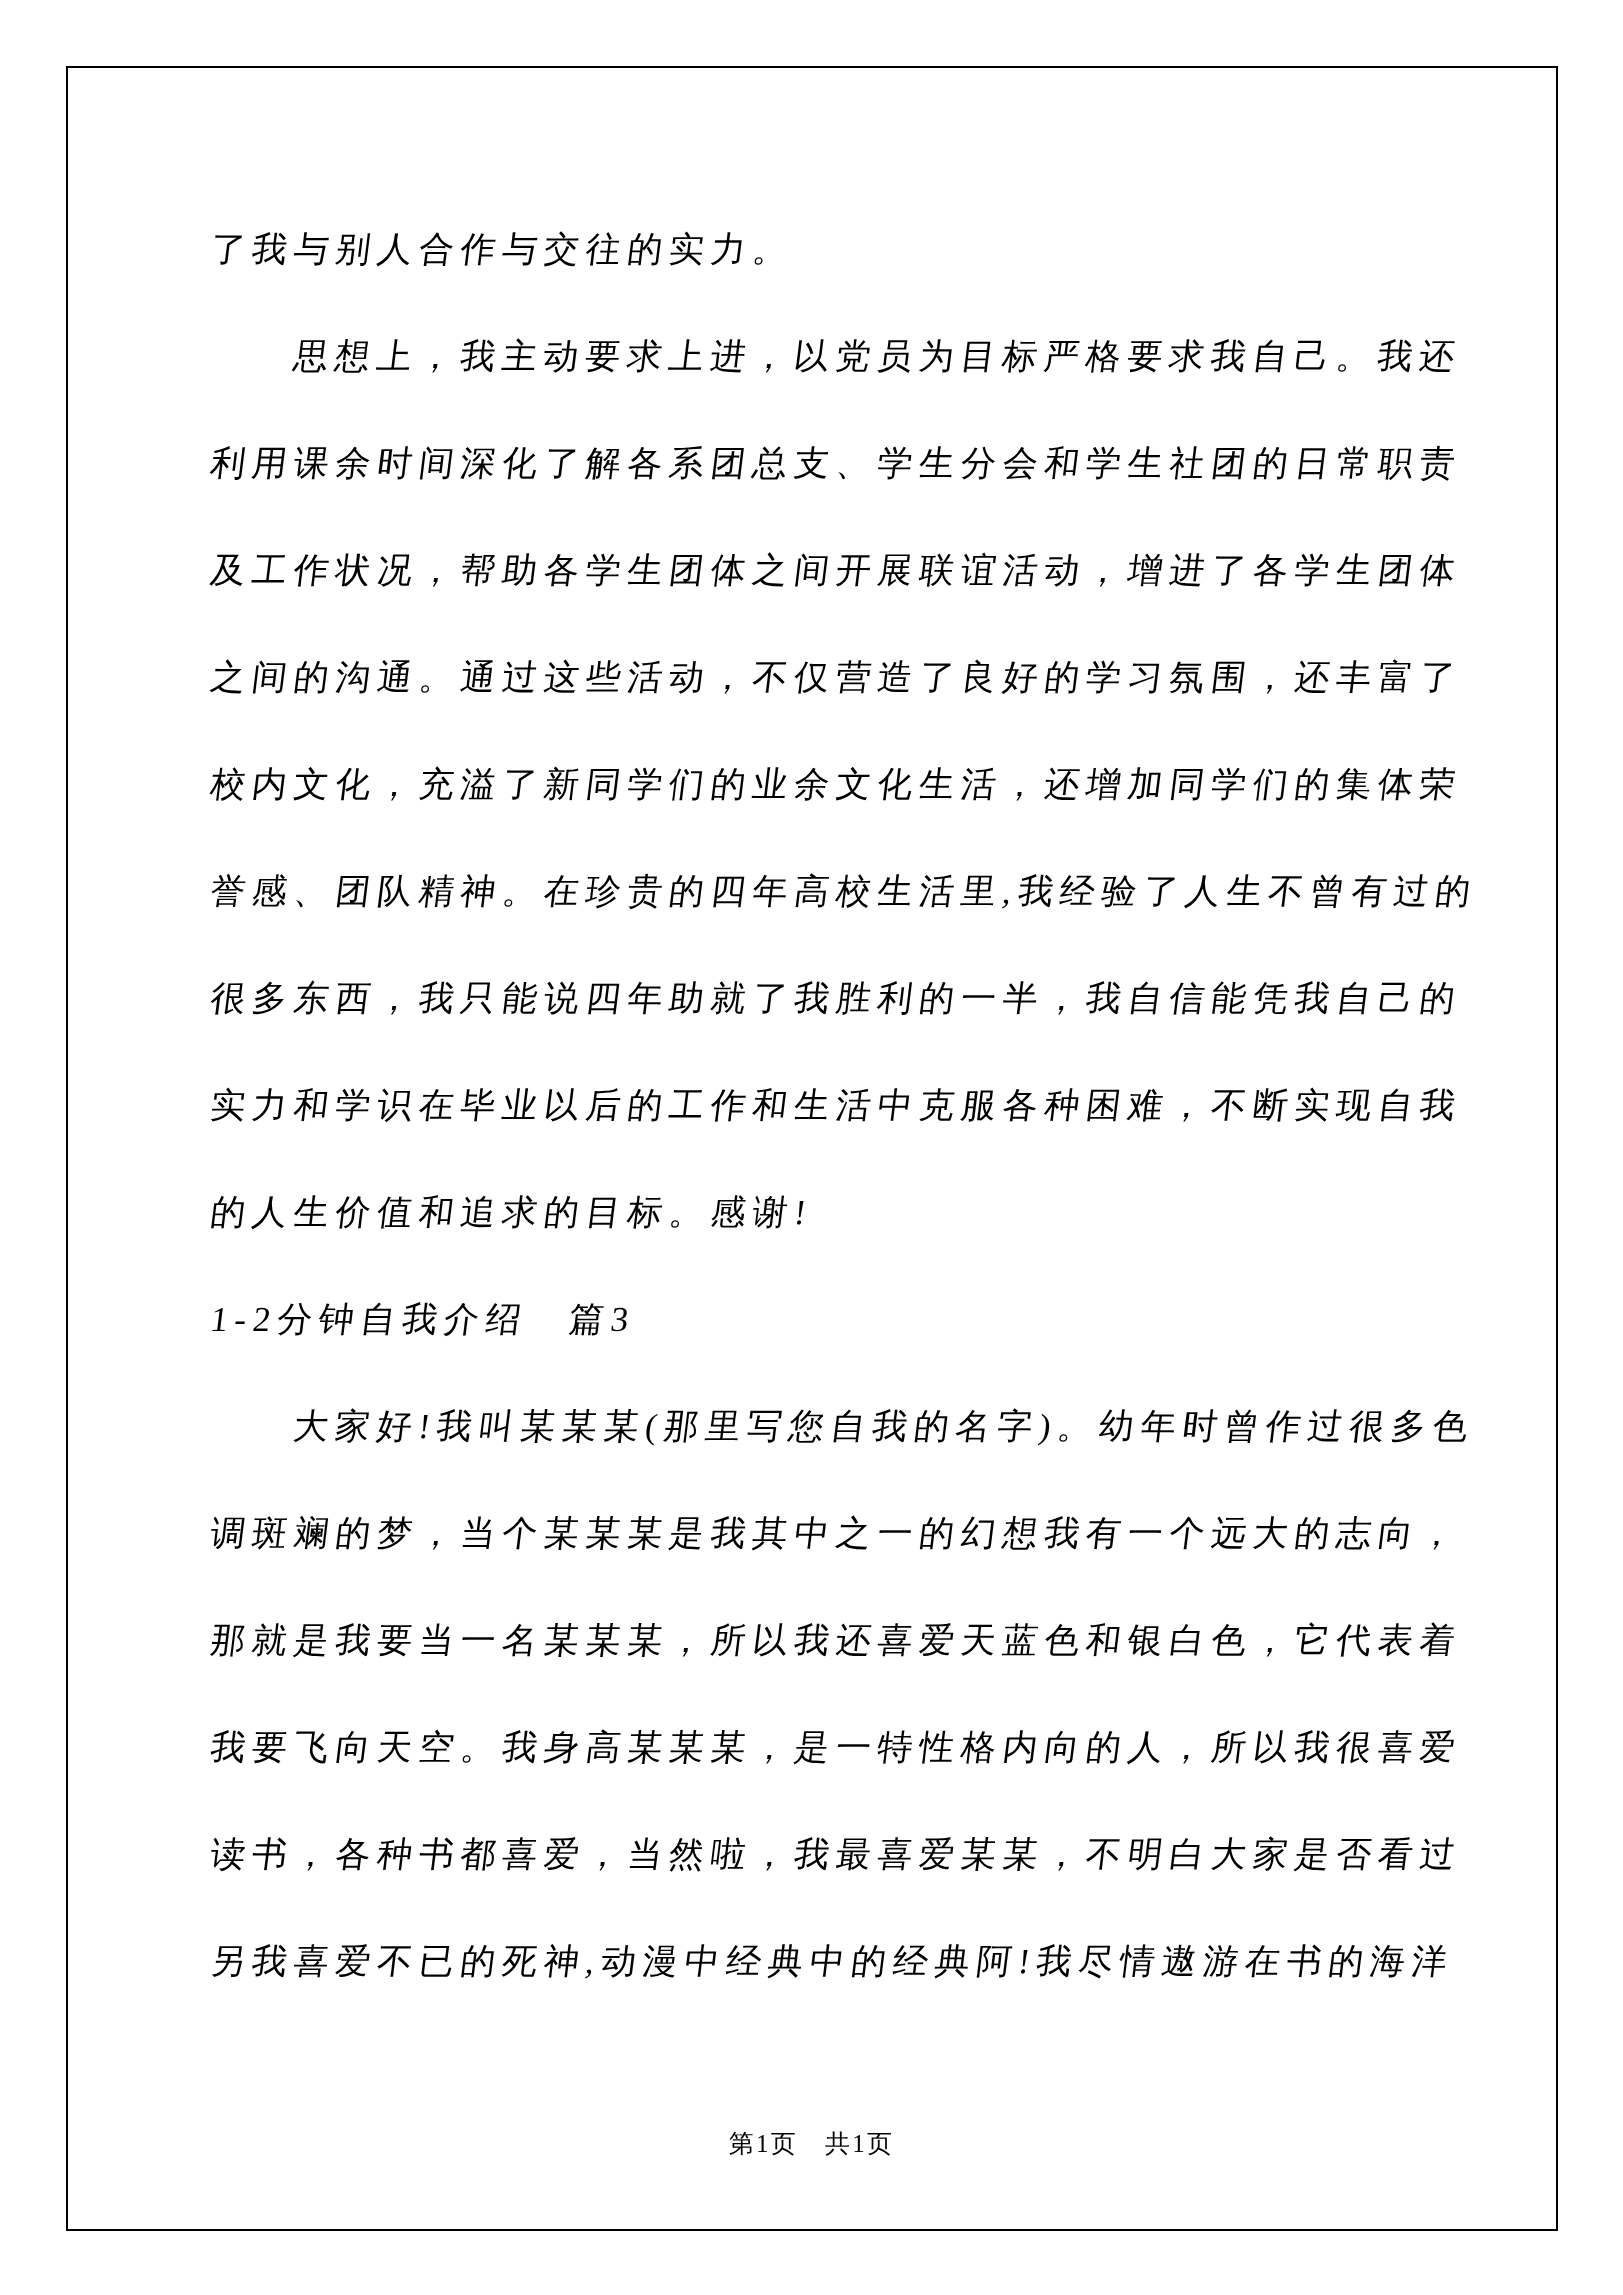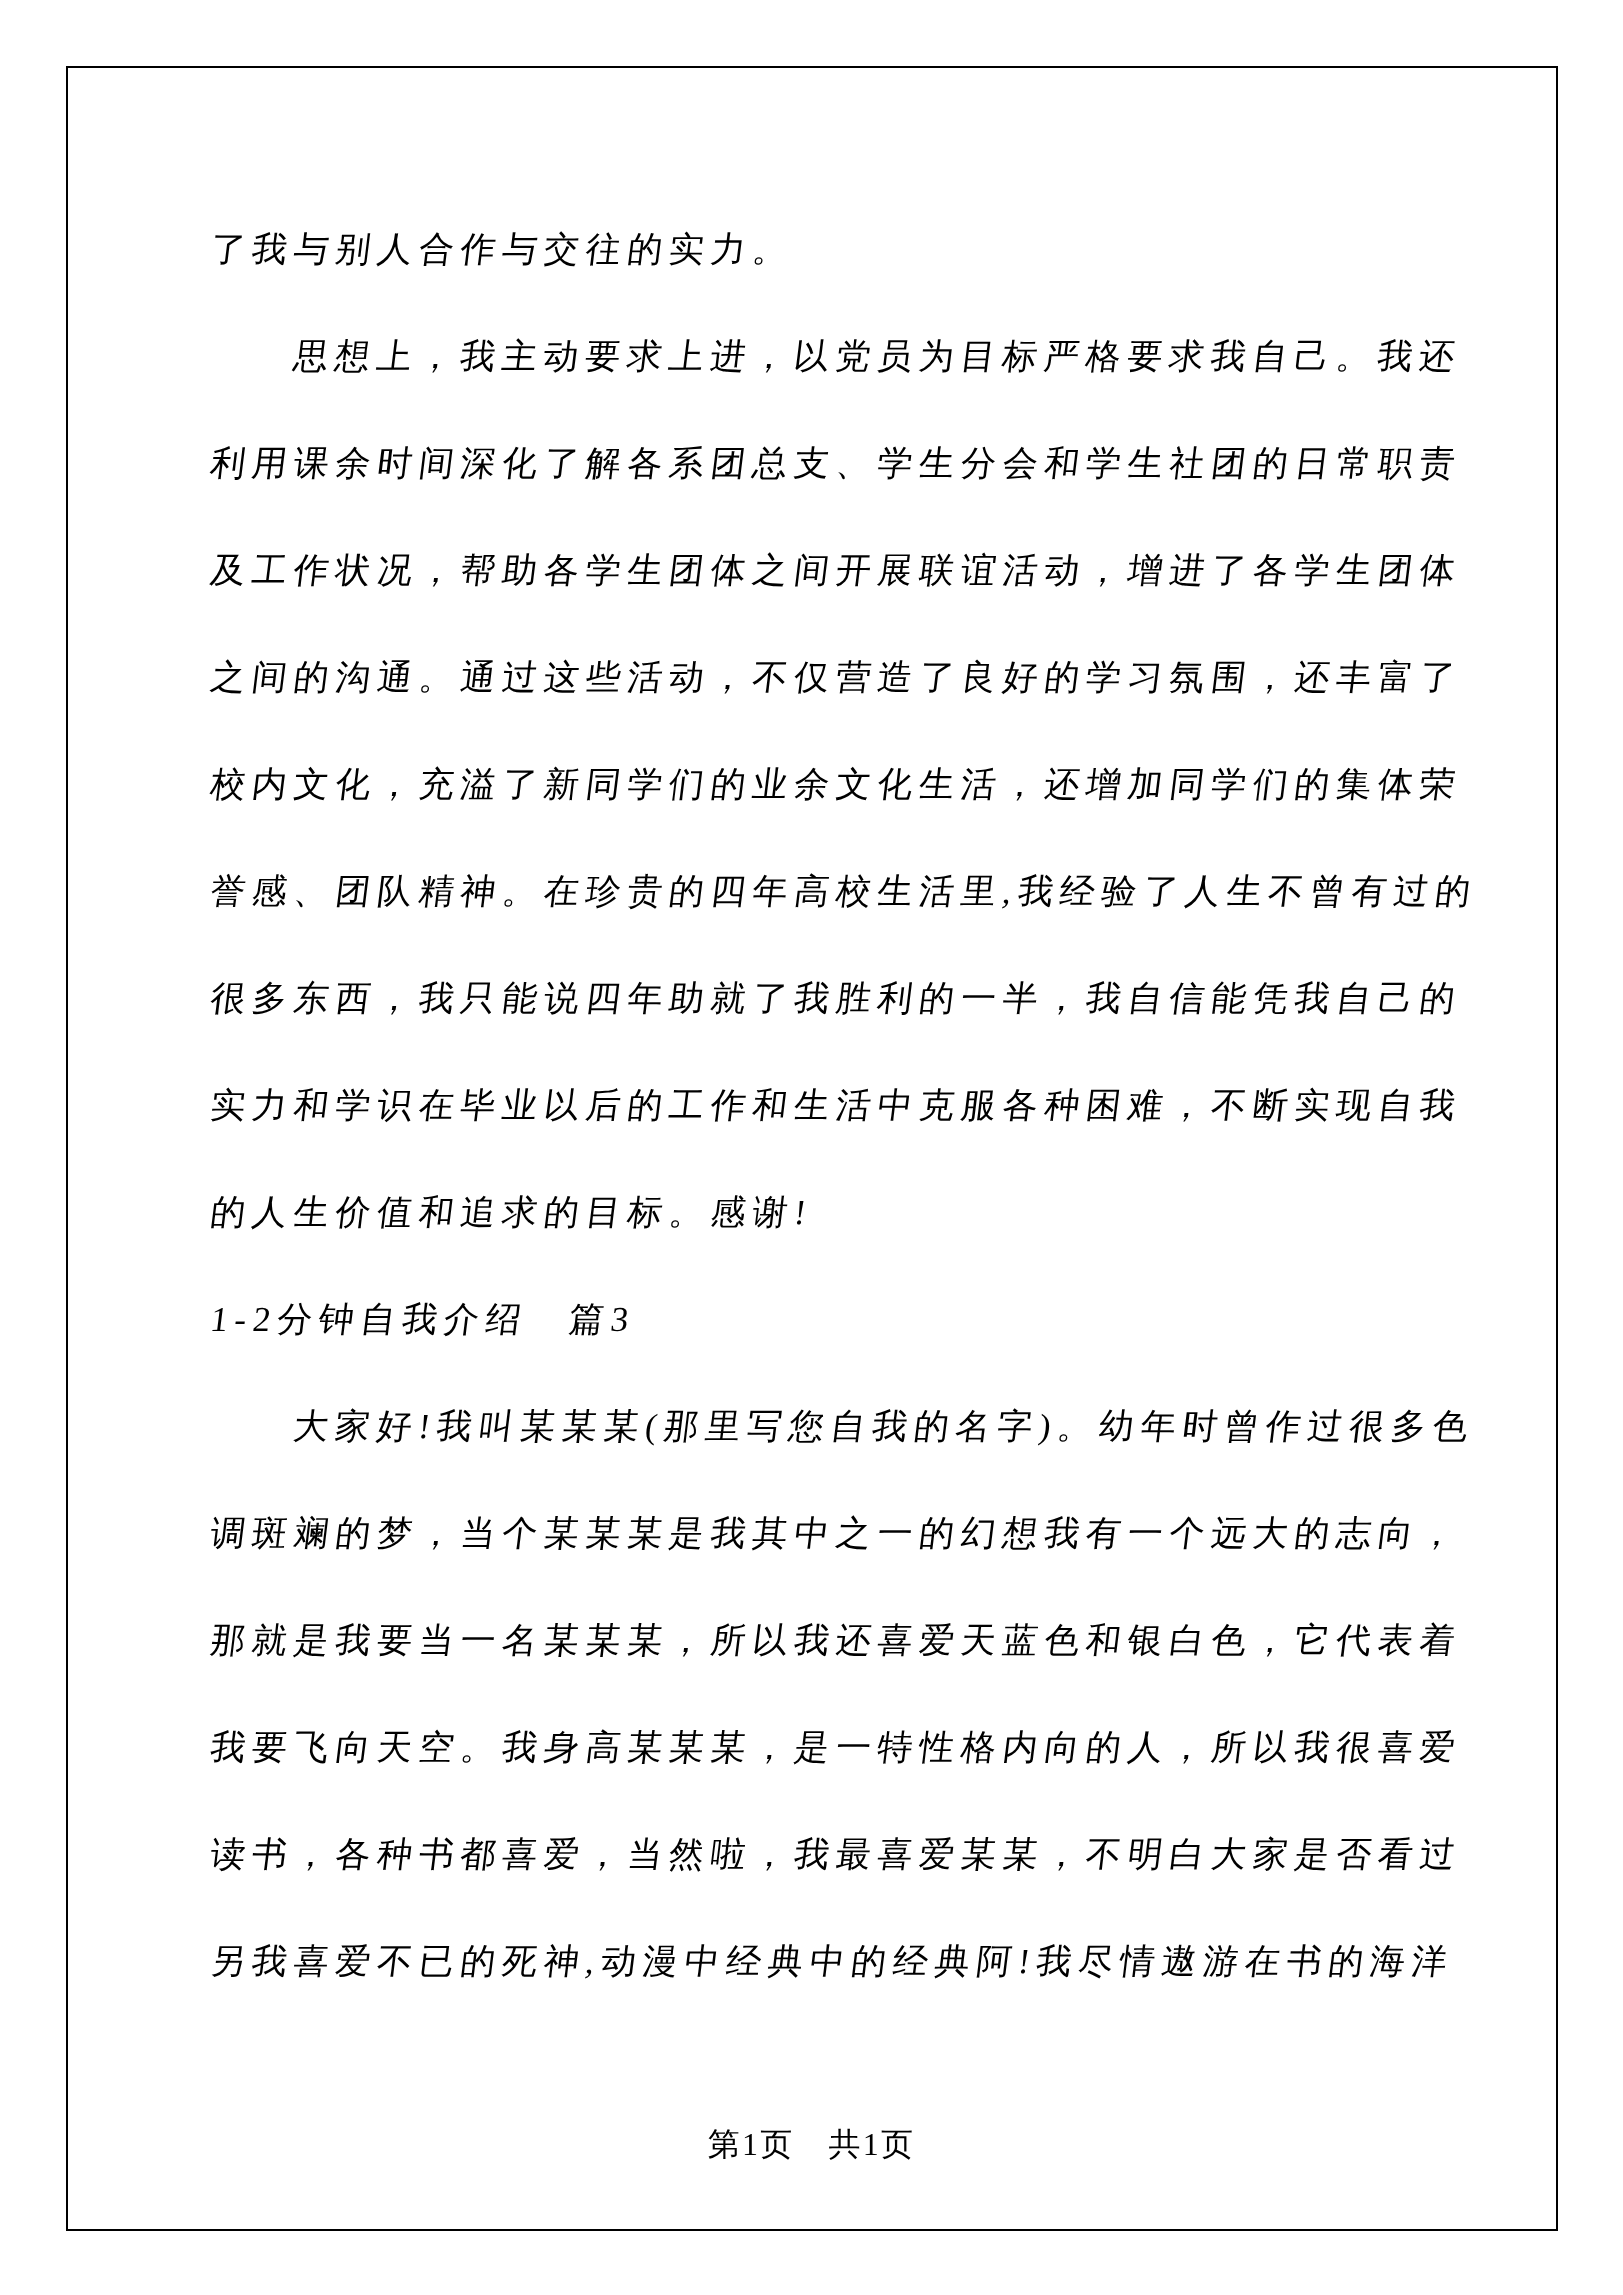--- a/index.html
+++ b/index.html
@@ -44,21 +44,21 @@
     padding-left: 83px;
   }
   .footer {
     position: absolute;
     left: 0;
     top: 2127px;
     width: 100%;
     height: 34px;
     line-height: 34px;
     text-align: center;
-    font-size: 32px;
+    font-size: 25px;
     letter-spacing: 2.2px;
     white-space: nowrap;
   }
 </style>
 </head>
 <body>
 
 <div class="page">
 
   <div class="frame"></div>

